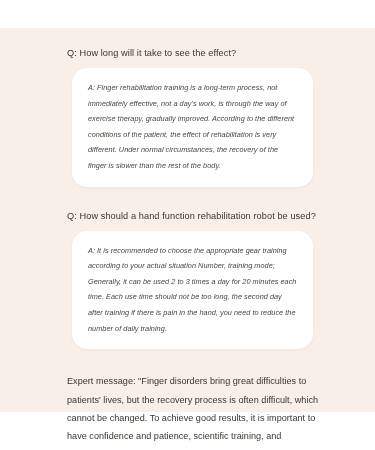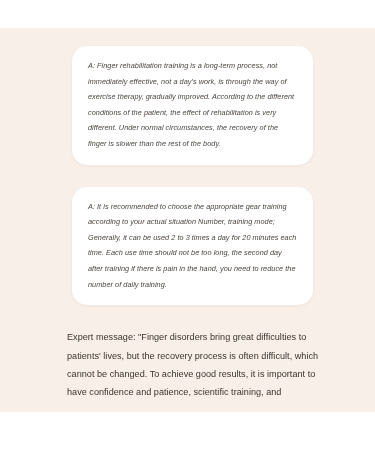--- a/index.html
+++ b/index.html
@@ -93,26 +93,28 @@
 </style>
 </head>
 <body>
 
 <div class="screen">
 
   <div class="content-band">
     <div class="inner">
 
       <section class="qa-block first">
+        <h2 class="question">Q: How long will it take to see the effect?</h2>
         <div class="answer-card">
           <p>A: Finger rehabilitation training is a long-term process, not immediately effective, not a day's work, is through the way of exercise therapy, gradually improved. According to the different conditions of the patient, the effect of rehabilitation is very different. Under normal circumstances, the recovery of the finger is slower than the rest of the body.</p>
         </div>
       </section>
 
       <section class="qa-block second">
+        <h2 class="question">Q: How should a hand function rehabilitation robot be used?</h2>
         <div class="answer-card">
           <p>A: It is recommended to choose the appropriate gear training according to your actual situation Number, training mode; Generally, it can be used 2 to 3 times a day for 20 minutes each time. Each use time should not be too long, the second day after training if there is pain in the hand, you need to reduce the number of daily training.</p>
         </div>
       </section>
 
       <p class="expert">Expert message: "Finger disorders bring great difficulties to patients' lives, but the recovery process is often difficult, which cannot be changed. To achieve good results, it is important to have confidence and patience, scientific training, and</p>
 
     </div>
   </div>
 

